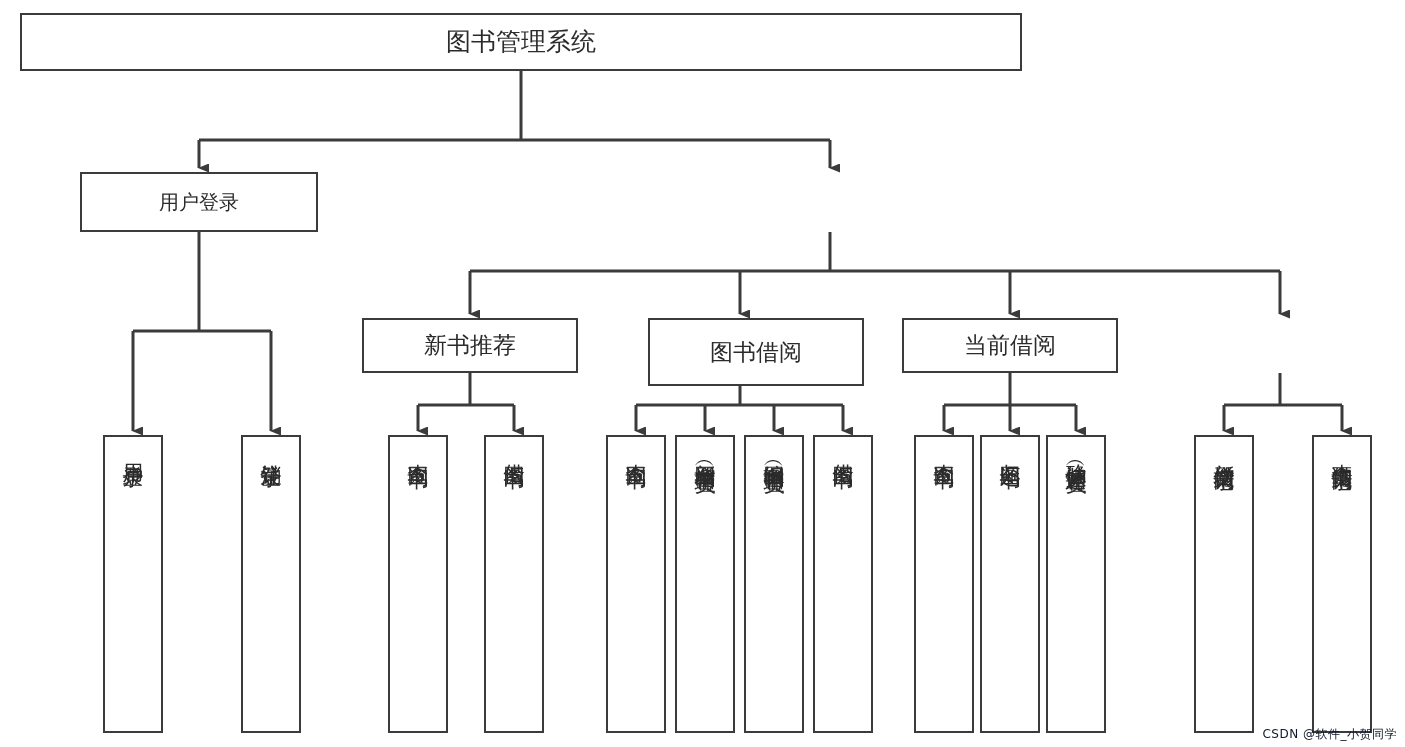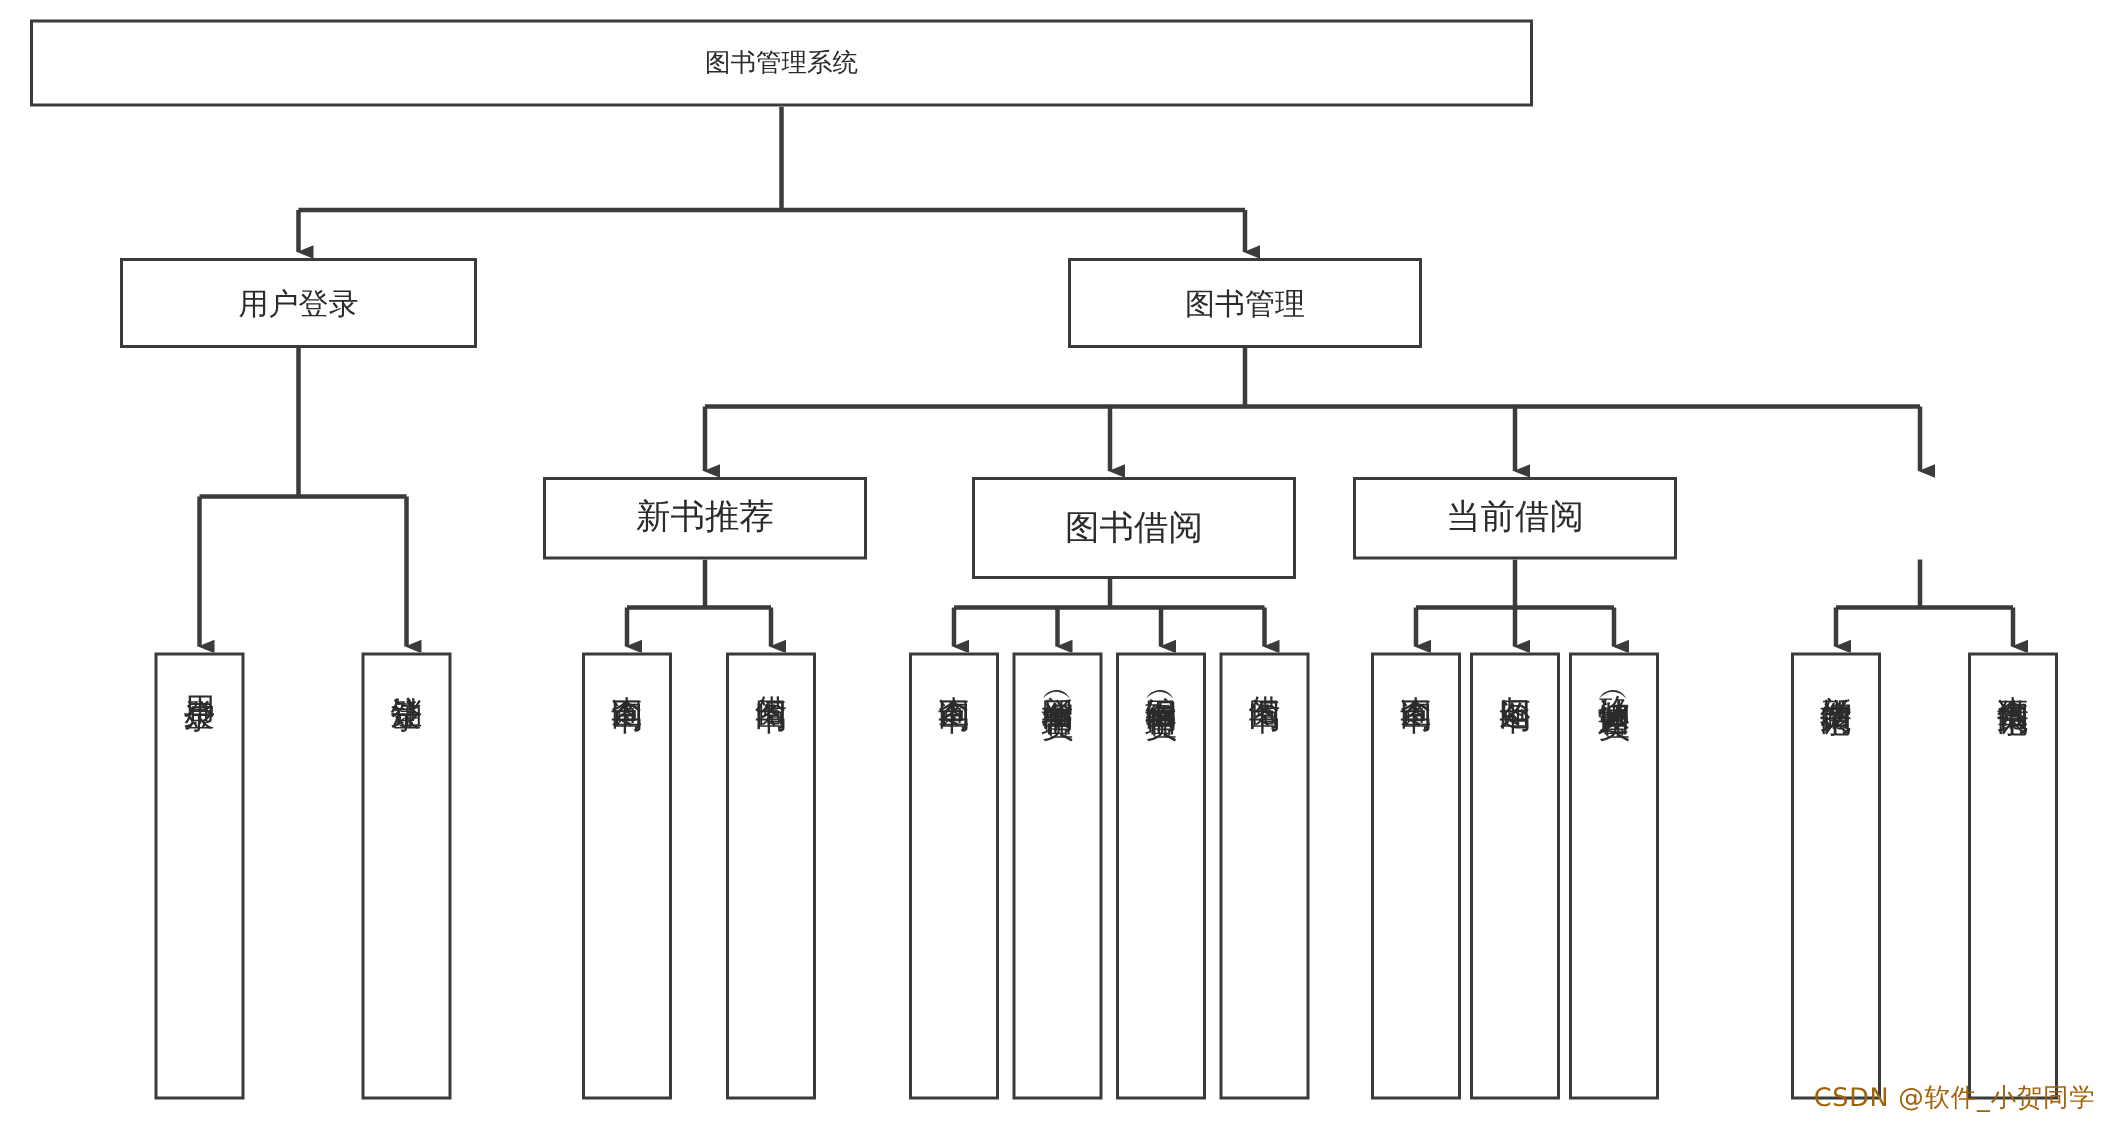--- a/index.html
+++ b/index.html
@@ -37,21 +37,21 @@
     color: #2b2b2b;
   }
   .node-label {
     display: block;
     text-align: center;
     line-height: 1.22;
     white-space: pre;
   }
   
   .node.level-root {
-    font-size: 17px;
+    font-size: 25px;
   }
   
   .node.level-one {
     font-size: 20px;
   }
   
   .node.level-two {
     font-size: 23px;
   }
   
@@ -65,22 +65,22 @@
     writing-mode: vertical-rl;
     text-orientation: upright;
     letter-spacing: 1.5px;
     line-height: 1.05;
     white-space: nowrap;
   }
   #watermark {
     position: absolute;
     right: 8px;
     bottom: 4px;
-    font-size: 17px;
-    color: #a16207;
+    font-size: 12px;
+    color: #0f172a;
     letter-spacing: 0.5px;
     user-select: none;
   }
 </style>
 </head>
 <body>
 
 <div id="diagram-canvas">
 
   <svg id="connector-layer" viewBox="0 0 1405 747" xmlns="http://www.w3.org/2000/svg">
@@ -136,23 +136,20 @@
   </svg>
 
   <div class="node level-root" style="left:20px; top:13px; width:1002px; height:58px;">
     <span class="node-label">图书管理系统</span>
   </div>
 
   <div class="node level-one" style="left:80px; top:172px; width:238px; height:60px;">
     <span class="node-label">用户登录</span>
   </div>
 
-  <div class="node level-one" style="left:712px; top:172px; width:236px; height:60px;">
-    <span class="node-label">图书管理</span>
-  </div>
 
   <div class="node level-two" style="left:362px; top:318px; width:216px; height:55px;">
     <span class="node-label">新书推荐</span>
   </div>
 
   <div class="node level-two" style="left:648px; top:318px; width:216px; height:68px;">
     <span class="node-label">图书借阅</span>
   </div>
 
   <div class="node level-two" style="left:902px; top:318px; width:216px; height:55px;">

